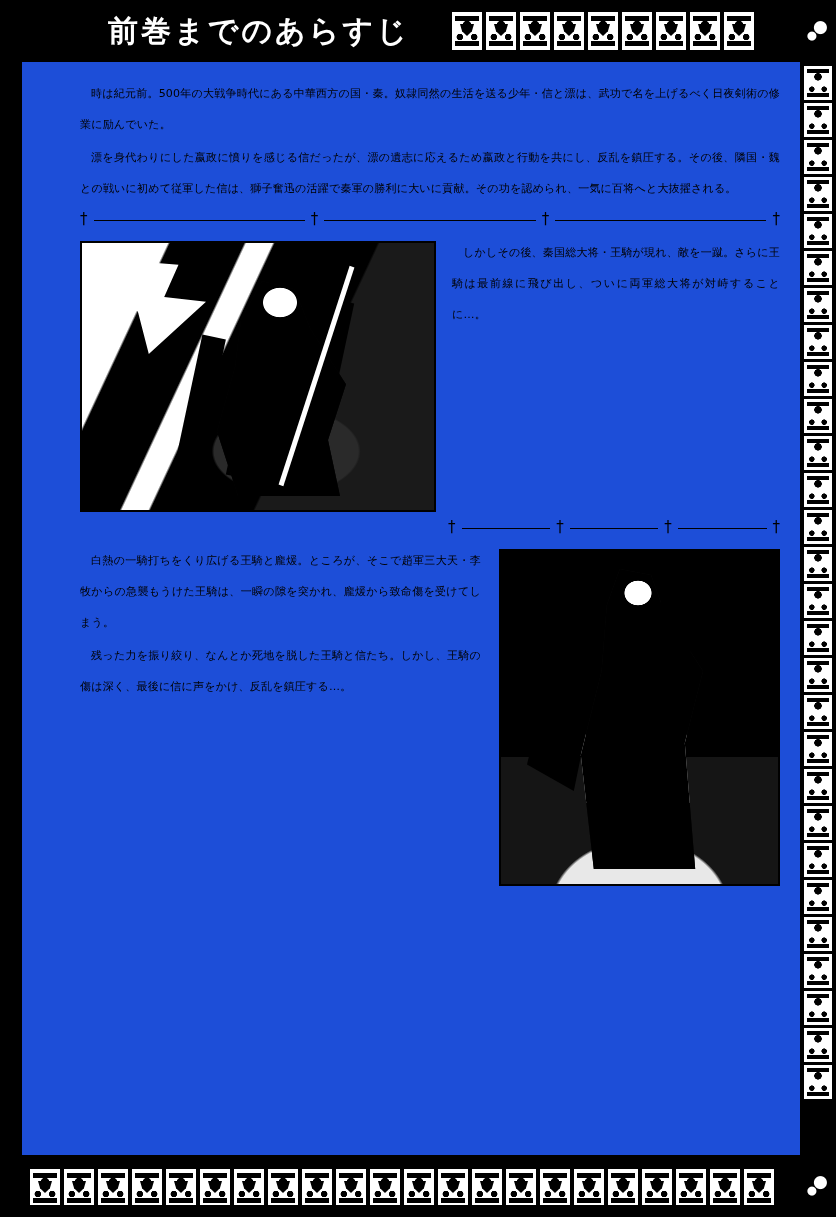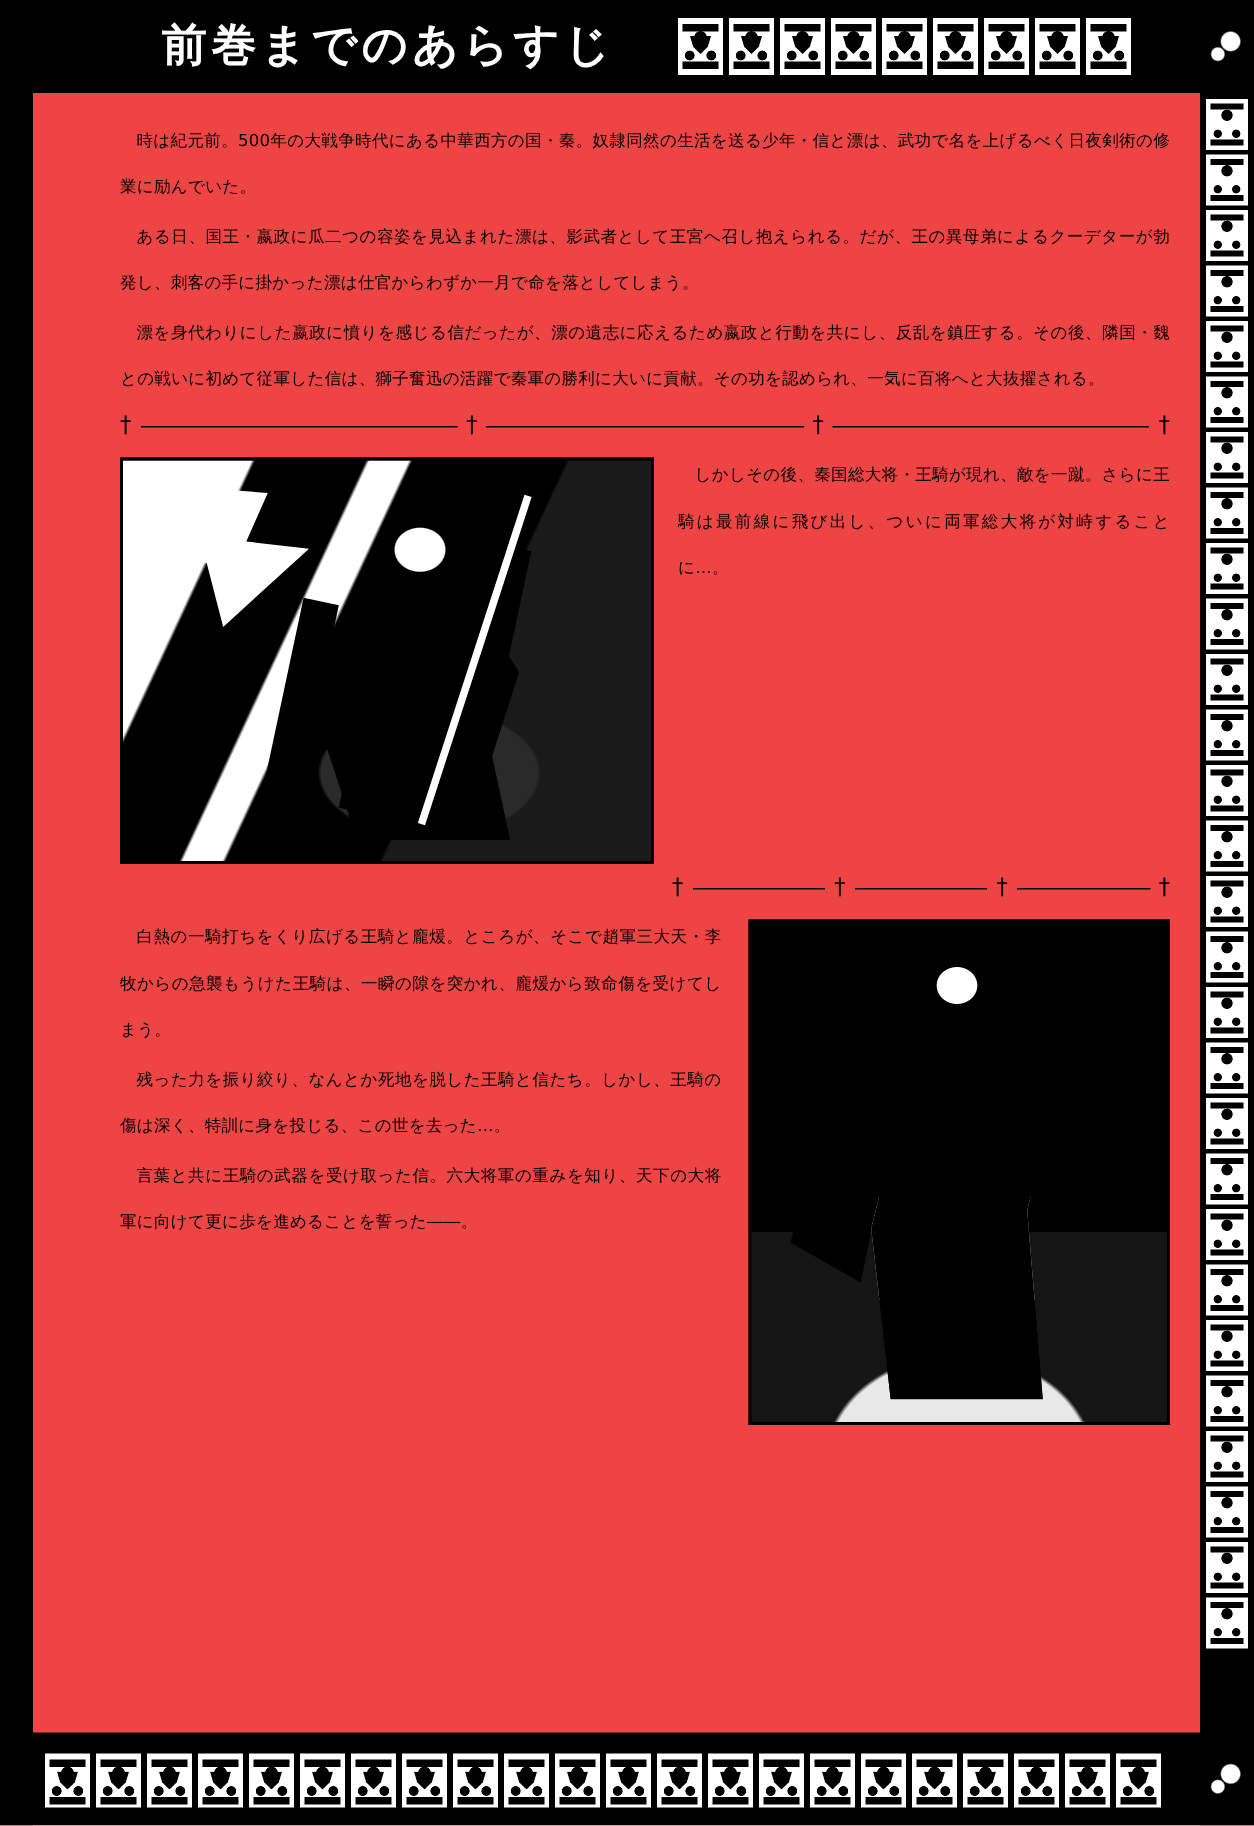--- a/index.html
+++ b/index.html
@@ -7,21 +7,21 @@
     padding: 0;
     background: #ffffff;
   }
   body {
     font-family: "DejaVu Sans", "Liberation Sans", sans-serif;
   }
   .page {
     position: relative;
     width: 836px;
     height: 1217px;
-    background: #ef4444;
+    background: #1d4ed8;
     overflow: hidden;
   }
 
   
   .frame-top {
     position: absolute;
     left: 0; top: 0;
     width: 836px; height: 62px;
     background: #000000;
   }
@@ -380,21 +380,20 @@
     <div class="orn-tile"></div>
     <div class="orn-tile"></div>
     <div class="orn-tile"></div>
     <div class="orn-tile"></div>
     <div class="orn-tile"></div>
   </div>
 
   <div class="content">
 
     <p class="ptext">時は紀元前。500年の大戦争時代にある中華西方の国・秦。奴隷同然の生活を送る少年・信と漂は、武功で名を上げるべく日夜剣術の修業に励んでいた。</p>
-    <p class="ptext">ある日、国王・嬴政に瓜二つの容姿を見込まれた漂は、影武者として王宮へ召し抱えられる。だが、王の異母弟によるクーデターが勃発し、刺客の手に掛かった漂は仕官からわずか一月で命を落としてしまう。</p>
     <p class="ptext">漂を身代わりにした嬴政に憤りを感じる信だったが、漂の遺志に応えるため嬴政と行動を共にし、反乱を鎮圧する。その後、隣国・魏との戦いに初めて従軍した信は、獅子奮迅の活躍で秦軍の勝利に大いに貢献。その功を認められ、一気に百将へと大抜擢される。</p>
 
     <div class="divider">
       <span class="dagger">†</span>
       <span class="seg"></span>
       <span class="dagger">†</span>
       <span class="seg"></span>
       <span class="dagger">†</span>
       <span class="seg"></span>
       <span class="dagger">†</span>
@@ -422,20 +421,19 @@
     <div class="clearfix"></div>
 
     <div class="panel panel-2">
       <div class="art-b"></div>
       <div class="art-b-cape"></div>
       <div class="art-b-fig"></div>
       <div class="art-b-horn"></div>
     </div>
 
     <p class="ptext">白熱の一騎打ちをくり広げる王騎と龐煖。ところが、そこで趙軍三大天・李牧からの急襲もうけた王騎は、一瞬の隙を突かれ、龐煖から致命傷を受けてしまう。</p>
-    <p class="ptext">残った力を振り絞り、なんとか死地を脱した王騎と信たち。しかし、王騎の傷は深く、特訓に身を投じる、この世を去った…。</p>
-    <p class="ptext">言葉と共に王騎の武器を受け取った信。六大将軍の重みを知り、天下の大将軍に向けて更に歩を進めることを誓った――。</p>
+    <p class="ptext">残った力を振り絞り、なんとか死地を脱した王騎と信たち。しかし、王騎の傷は深く、最後に信に声をかけ、反乱を鎮圧する…。</p>
 
   </div>
 
   <div class="watermark"></div>
 
 </div>
 
 </body></html>

